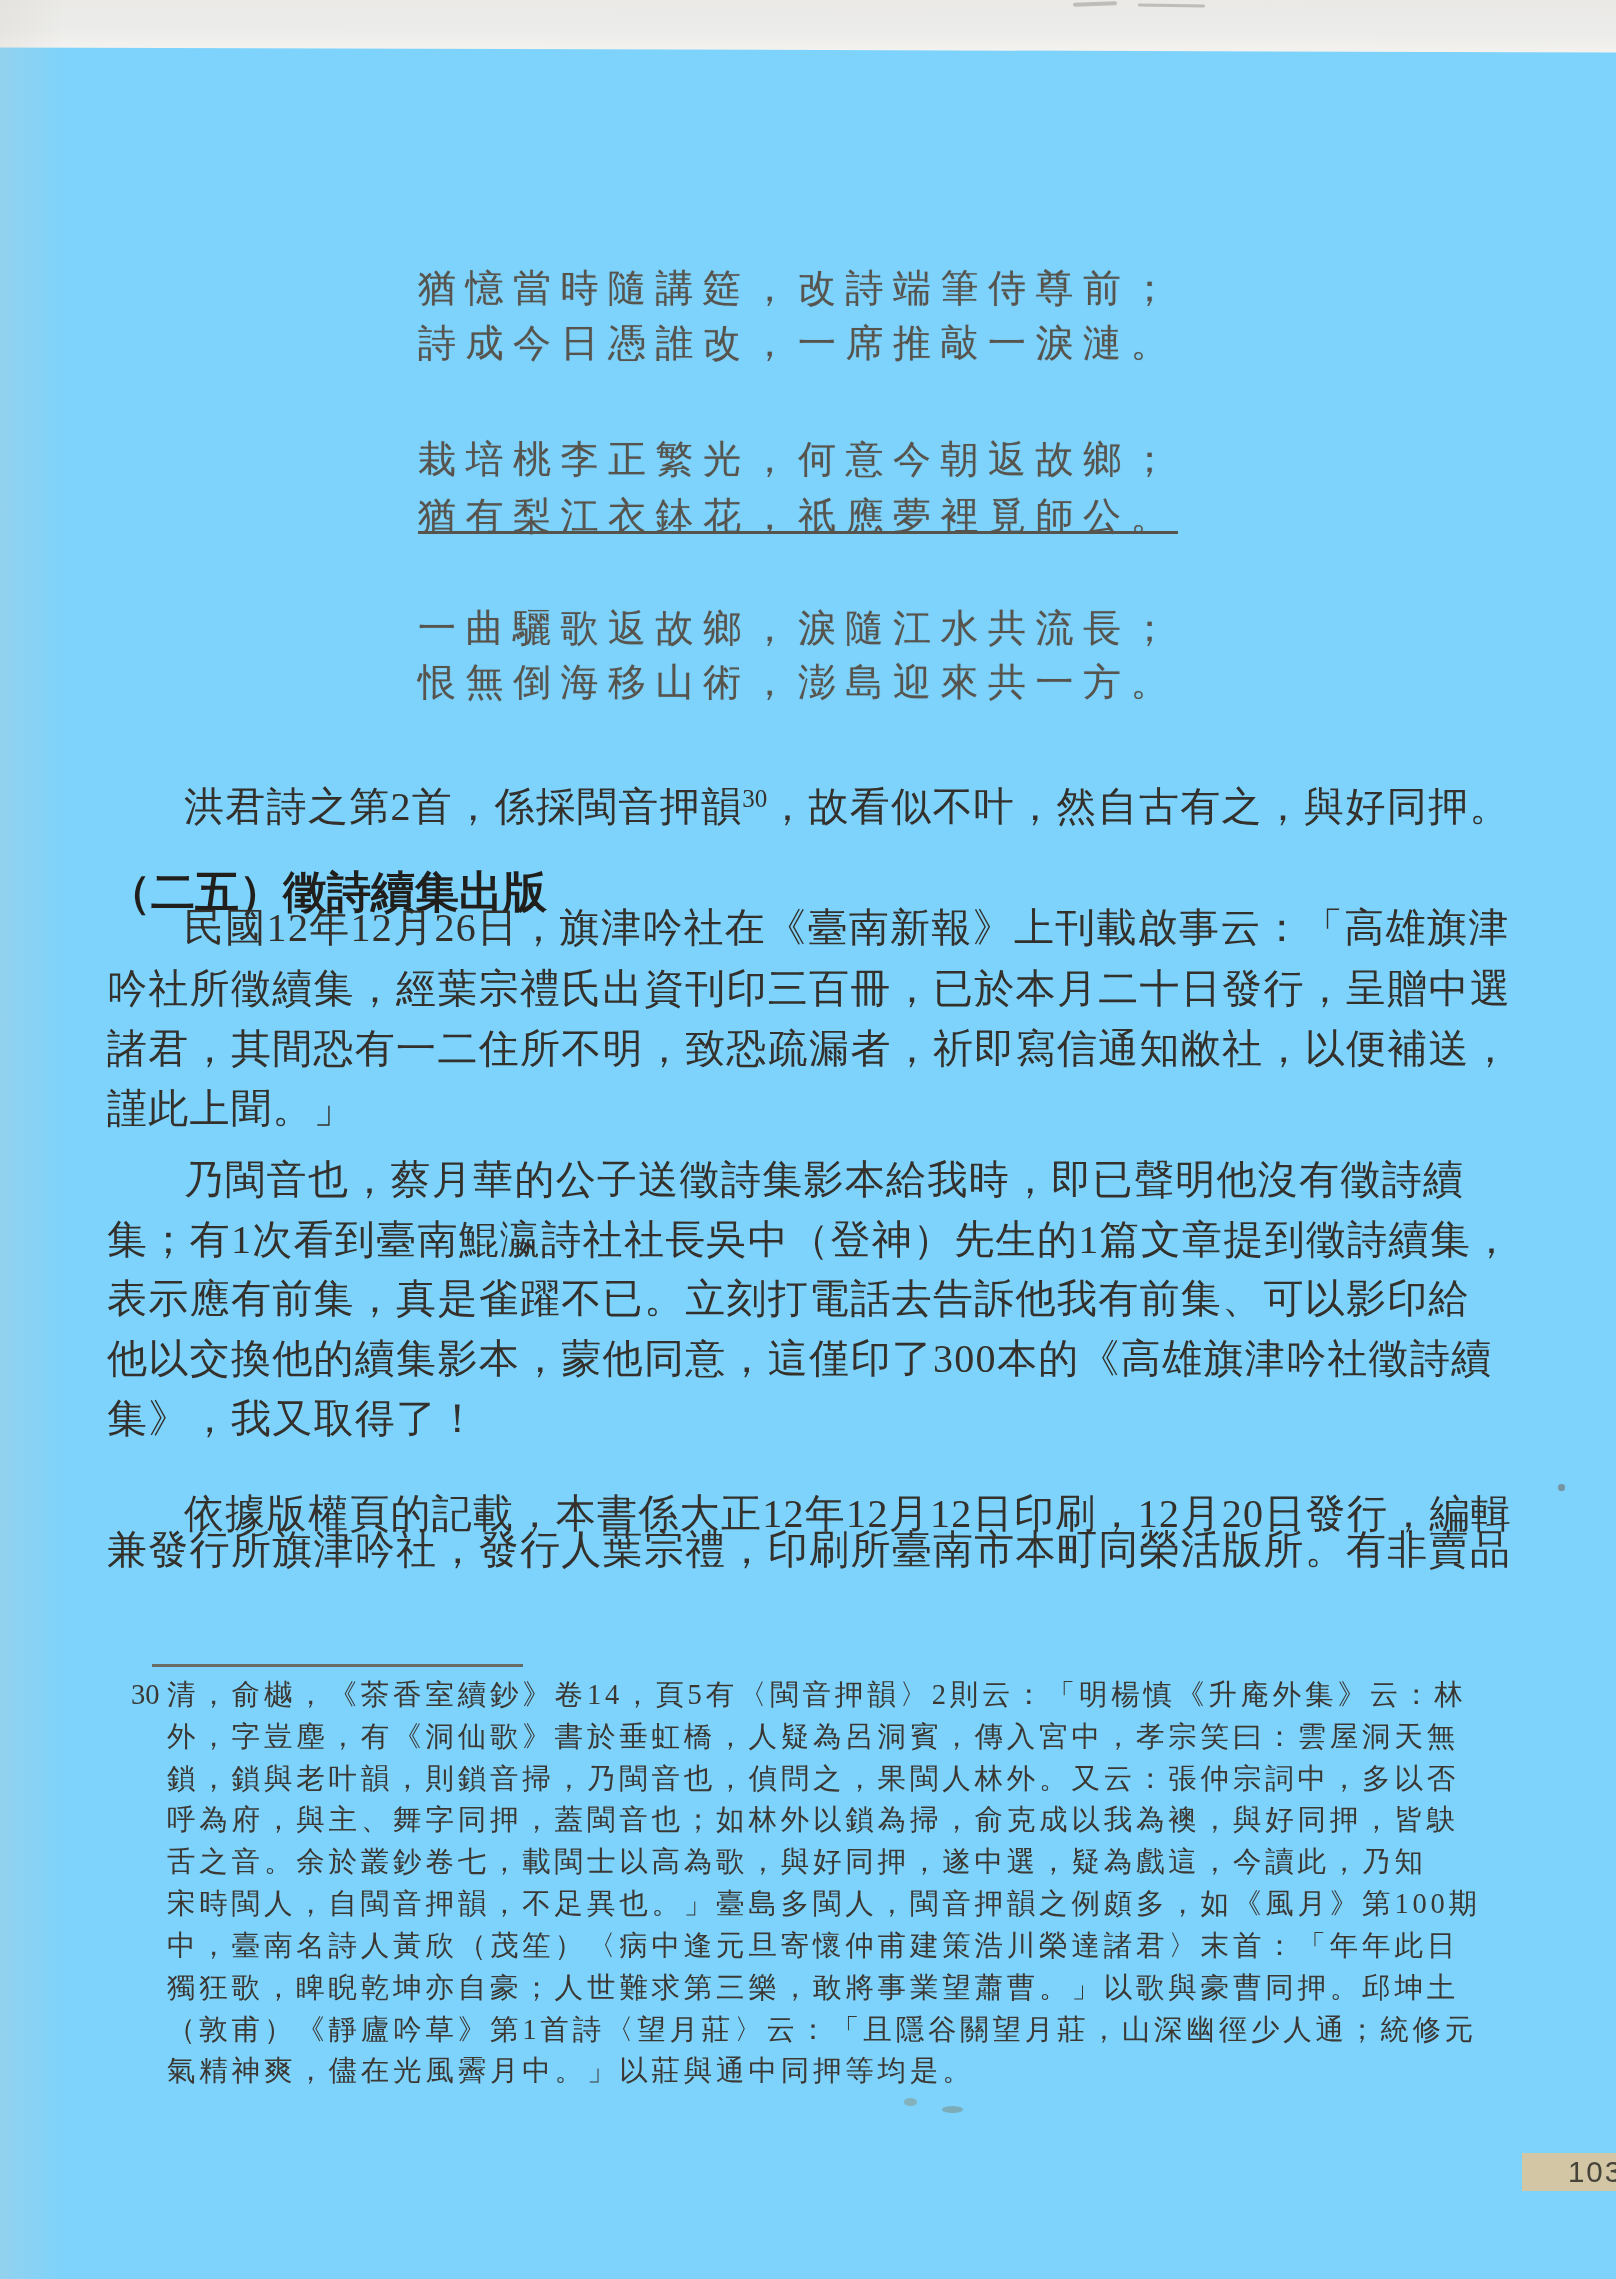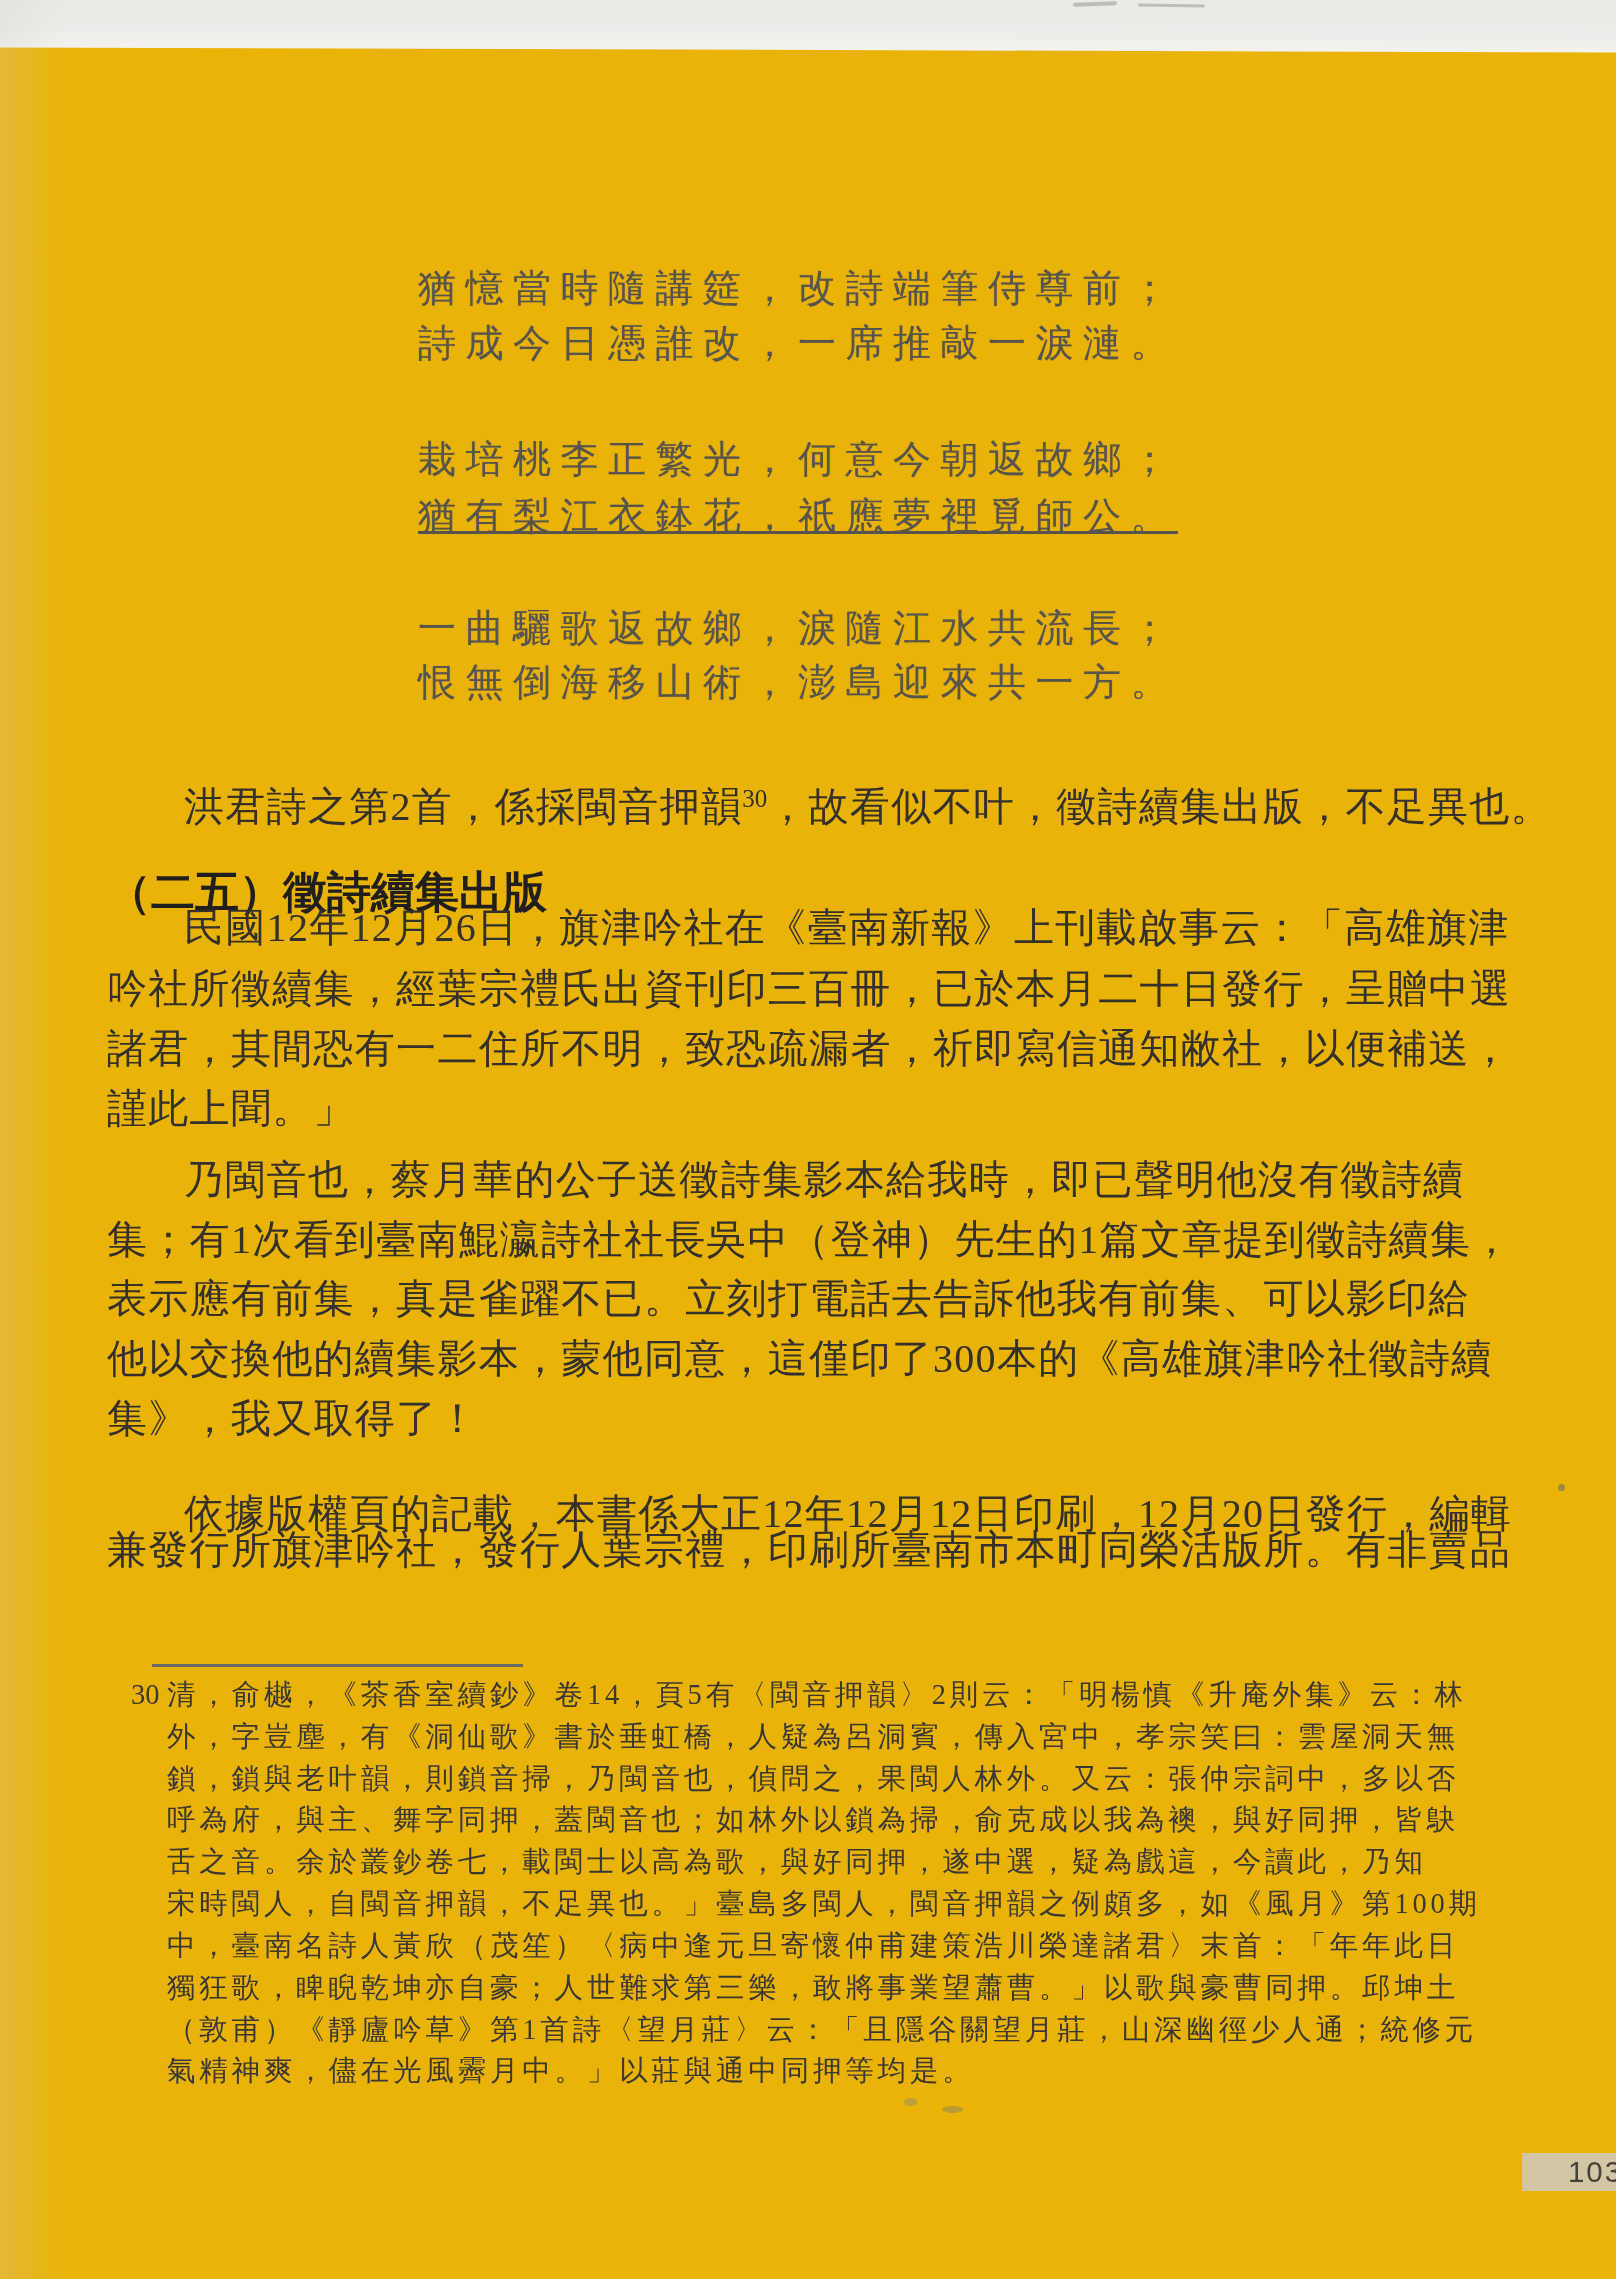--- a/index.html
+++ b/index.html
@@ -1,19 +1,19 @@
 <!DOCTYPE html>
 <html style="font-size:15px"><head>
 <meta charset="utf-8">
 <style>
   html,body{margin:0;padding:0;}
   .page{
     position:relative;
     width:1617px;height:2280px;
-    background:#eab308;
+    background:#7dd3fc;
     overflow:hidden;
     font-family:"Liberation Serif","DejaVu Serif",serif;
     text-align:center;
   }
   .scan-top-band{
     position:absolute;left:-19px;top:-13.3px;width:1674px;height:63px;
     background:linear-gradient(180deg,#e9e8e5 0%,#ececea 70%,#f3f2ef 100%);
     transform:rotate(0.18deg);
   }
   .scan-left-shade{
@@ -83,21 +83,21 @@
   <div>
     <div class="poem-line" style="top:265px;">猶憶當時隨講筵，改詩端筆侍尊前；</div>
     <div class="poem-line" style="top:320px;">詩成今日憑誰改，一席推敲一淚漣。</div>
     <div class="poem-line" style="top:436px;">栽培桃李正繁光，何意今朝返故鄉；</div>
     <div class="poem-line" style="top:493px;text-decoration:underline;">猶有梨江衣鉢花，祇應夢裡覓師公。</div>
     <div class="poem-line" style="top:605px;">一曲驪歌返故鄉，淚隨江水共流長；</div>
     <div class="poem-line" style="top:659px;">恨無倒海移山術，澎島迎來共一方。</div>
   </div>
 
   <div class="body-line indent" style="top:775px;">
-    <span>洪君詩之第2首，係採閩音押韻</span><span class="note-sup">30</span><span>，故看似不叶，徵詩續集出版，不足異也。</span>
+    <span>洪君詩之第2首，係採閩音押韻</span><span class="note-sup">30</span><span>，故看似不叶，然自古有之，與好同押。</span>
   </div>
 
   <div class="section-heading" style="top:866px;">（二五）徵詩續集出版</div>
 
   <div>
     <div class="body-line indent" style="top:904px;">民國12年12月26日，旗津吟社在《臺南新報》上刊載啟事云：「高雄旗津</div>
     <div class="body-line" style="top:965px;">吟社所徵續集，經葉宗禮氏出資刊印三百冊，已於本月二十日發行，呈贈中選</div>
     <div class="body-line" style="top:1025px;">諸君，其間恐有一二住所不明，致恐疏漏者，祈即寫信通知敝社，以便補送，</div>
     <div class="body-line" style="top:1085px;">謹此上聞。」</div>
   </div>

